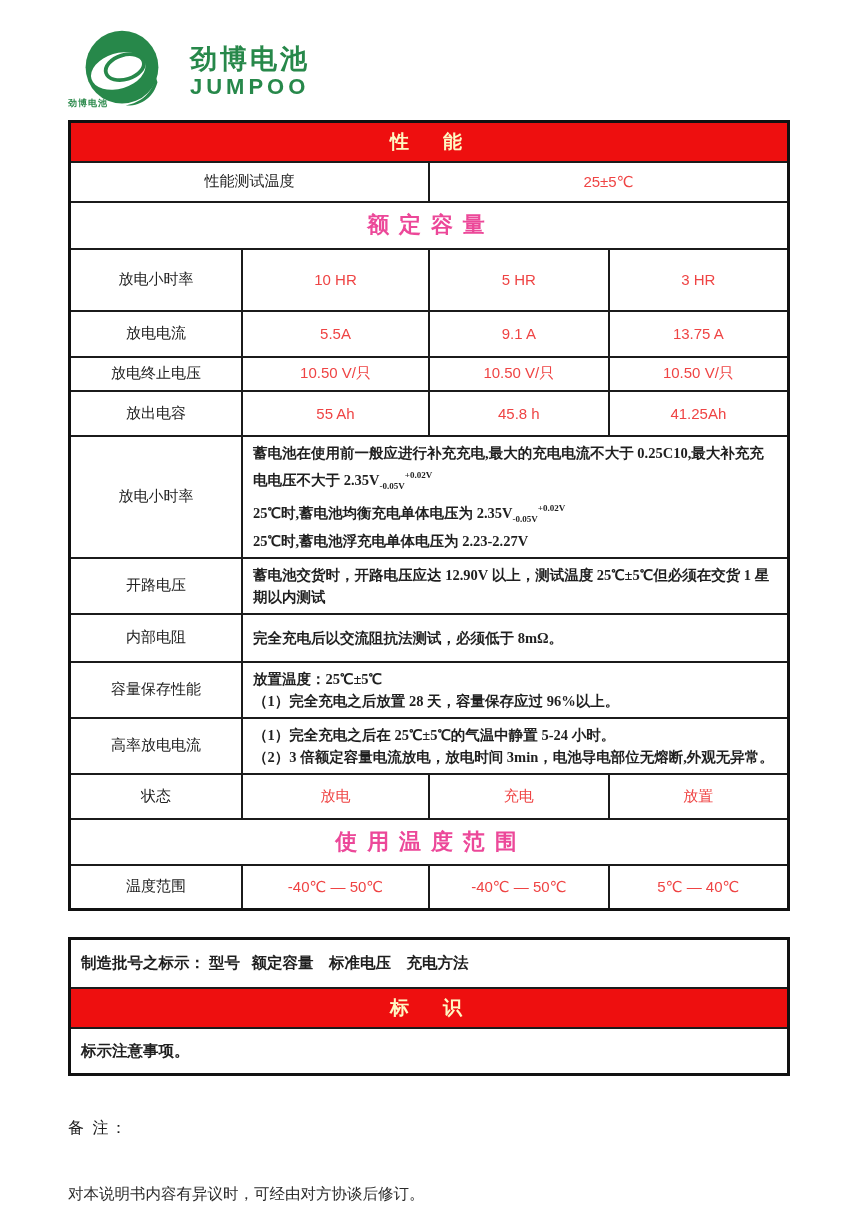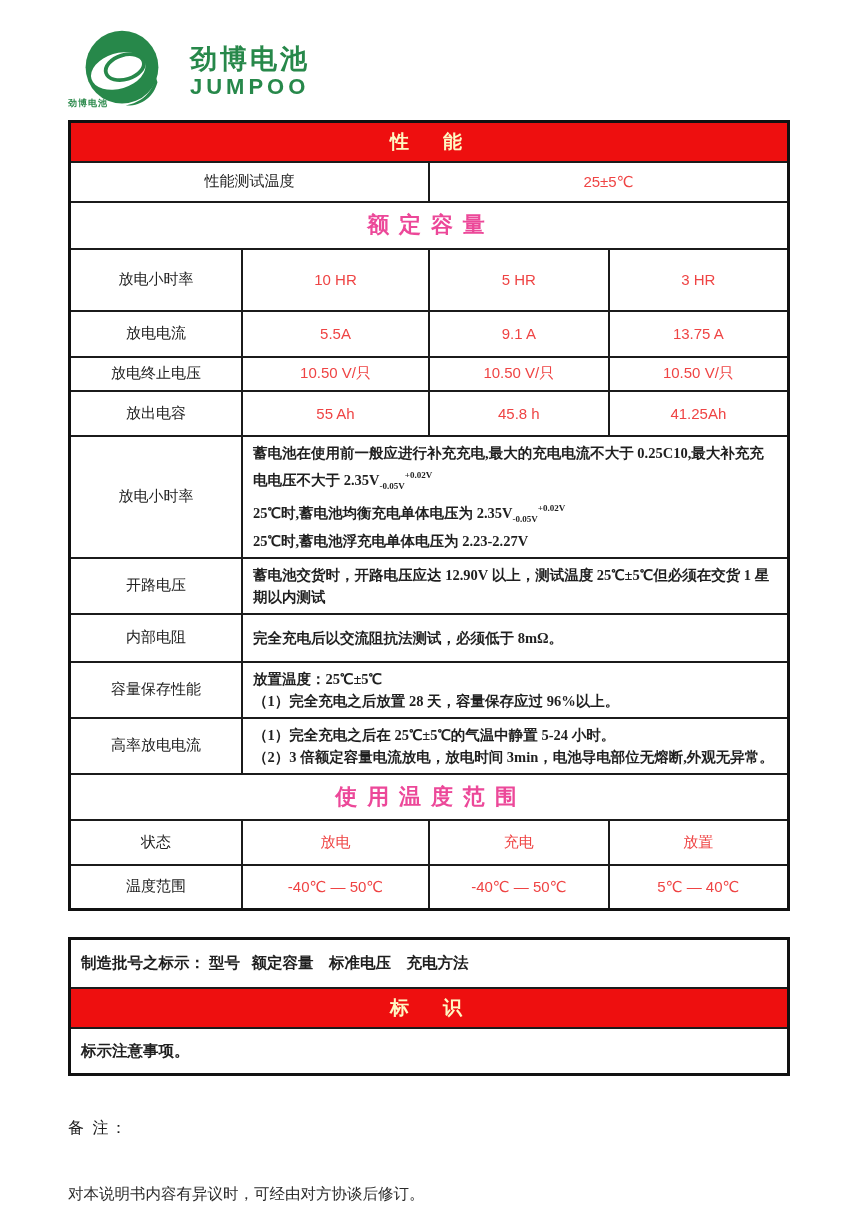--- a/index.html
+++ b/index.html
@@ -142,28 +142,28 @@
       </td>
     </tr>
     <tr style="height:46px">
       <td class="lbl">高率放电电流</td>
       <td class="content" colspan="3">
         <p>（1）完全充电之后在 25℃±5℃的气温中静置 5-24 小时。</p>
         <p>（2）3 倍额定容量电流放电，放电时间 3min，电池导电部位无熔断,外观无异常。</p>
       </td>
     </tr>
 
-    <tr style="height:46px">
-      <td class="subhead" colspan="4">使用温度范围</td>
-    </tr>
     <tr style="height:45px">
       <td class="lbl">状态</td>
       <td class="val">放电</td>
       <td class="val">充电</td>
       <td class="val">放置</td>
+    </tr>
+    <tr style="height:46px">
+      <td class="subhead" colspan="4">使用温度范围</td>
     </tr>
     <tr style="height:45px">
       <td class="lbl">温度范围</td>
       <td class="val">-40℃ — 50℃</td>
       <td class="val">-40℃ — 50℃</td>
       <td class="val">5℃ — 40℃</td>
     </tr>
   </tbody>
     </table>
 

